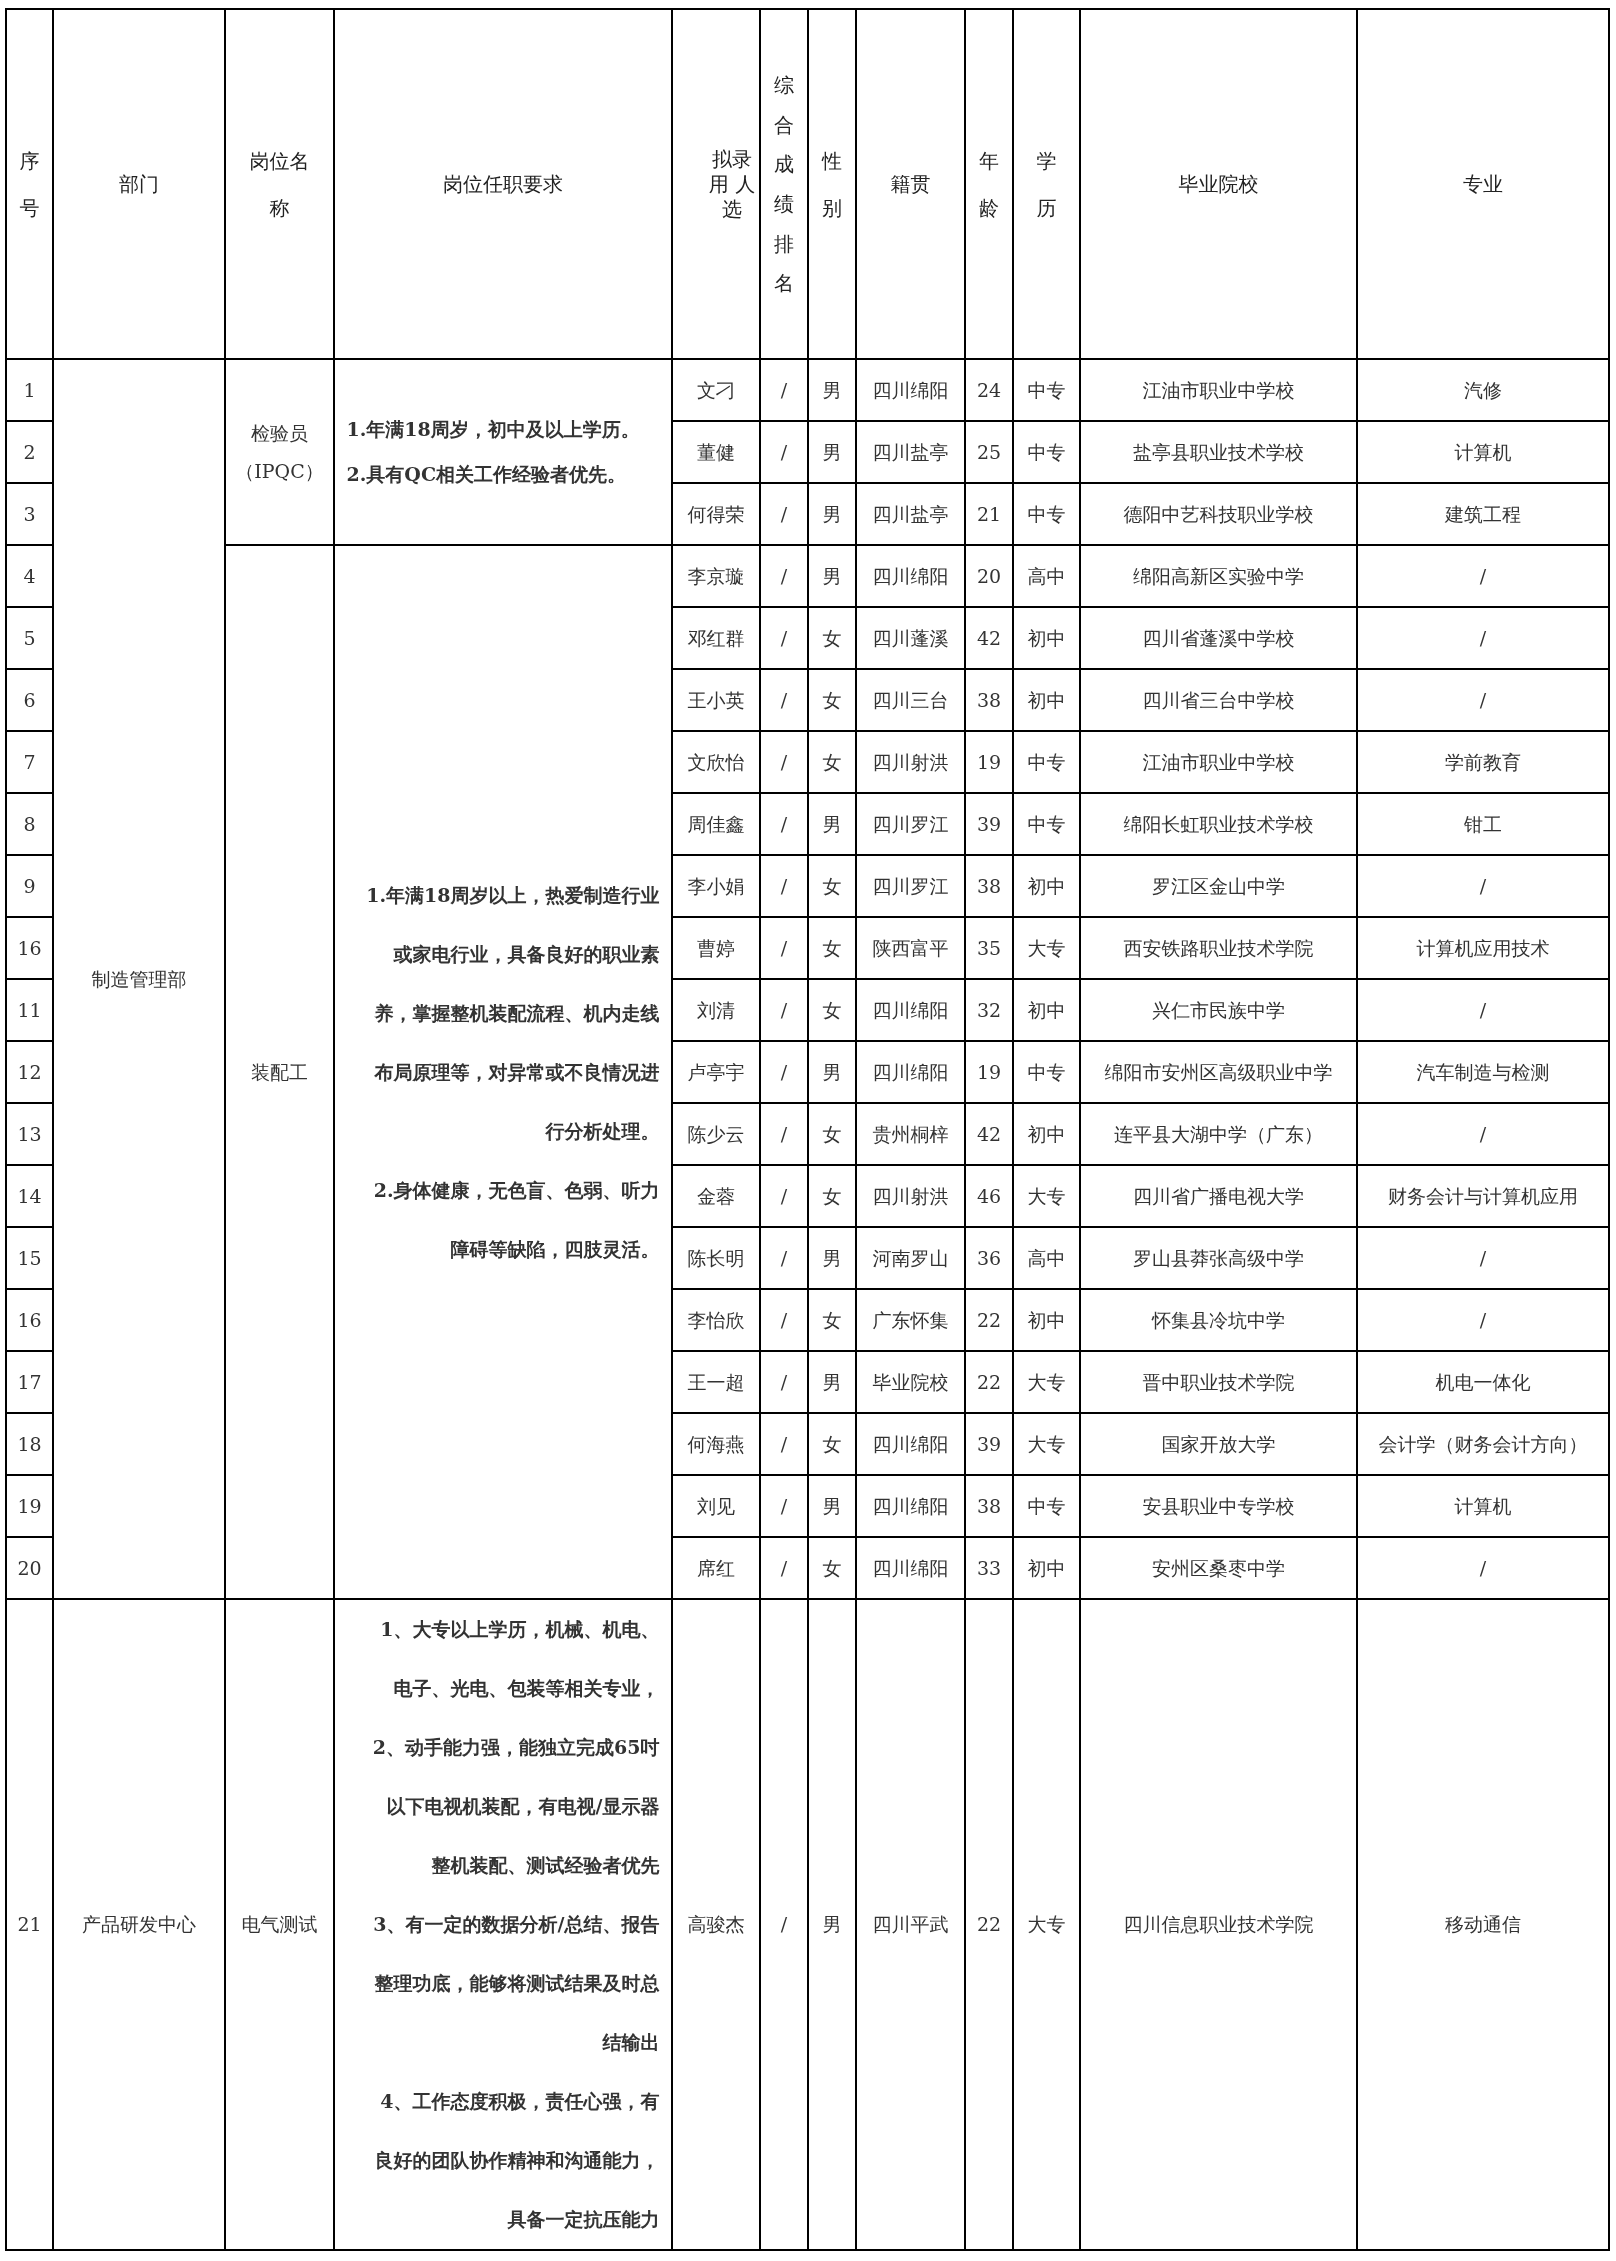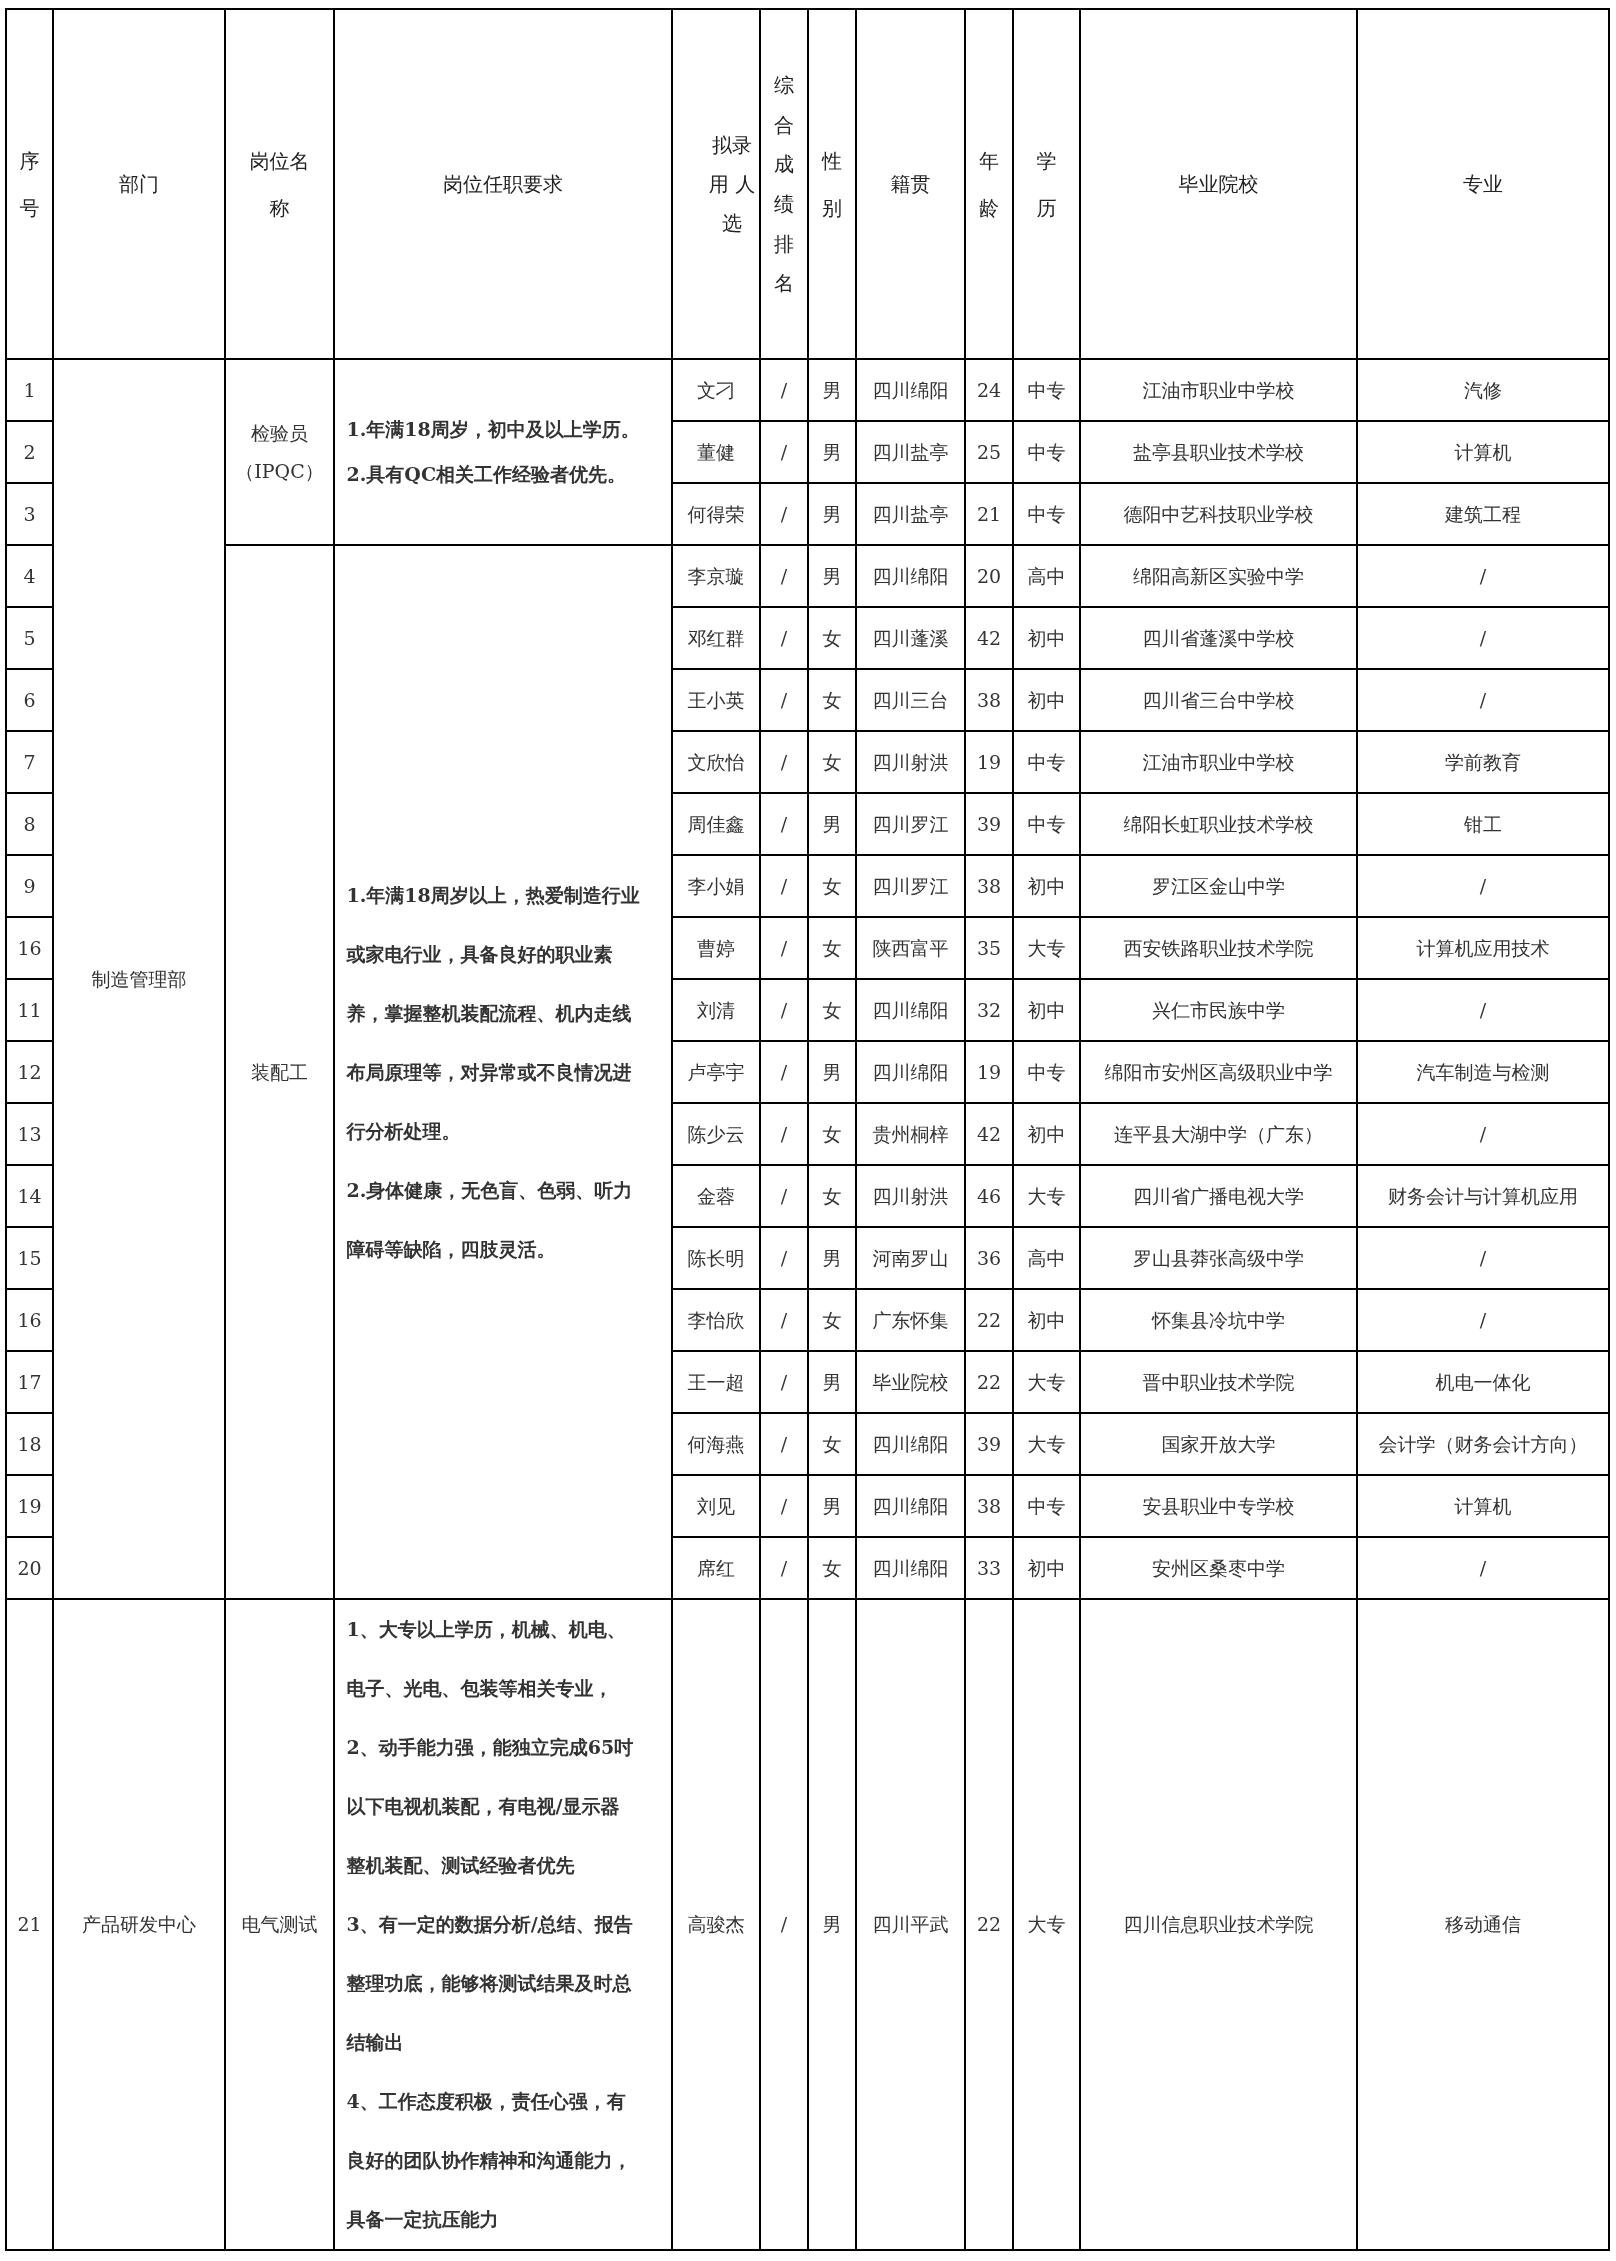--- a/index.html
+++ b/index.html
@@ -20,25 +20,25 @@
     line-height: 1.2;
     color: #333;
     overflow: hidden;
   }
   table.roster th { color: #222; font-size: 20px; }
   tr.head { height: 350px; }
   tr.data { height: 62px; }
   tr.tall { height: 651px; }
   .vstack span { display: block; }
   .hdr-ranking span { margin: 15.6px 0; }
-  .hdr-candidate span { margin: 15px 0; padding-left: 32px; }
+  .hdr-candidate span { margin: 1px 0; padding-left: 32px; }
   .hdr-2line span { margin: 23px 0; }
   .req { text-align: left !important; padding: 0 11.5px !important; color: #444; font-size: 18px; }
   .req p { margin: 0; line-height: 59px; white-space: nowrap; font-weight: bold; }
-  .req.tight p { line-height: 59px; }
+  .req.tight p { line-height: 59px; text-align: right; }
   .req.short p { line-height: 33px; margin: 11.5px 0; }
   .slash { color: #777; font-size: 18px; }
   .num { font-size: 18px; }
 </style>
 </head>
 <body>
 
 <table class="roster">
   <colgroup>
     <col style="width:47px">

